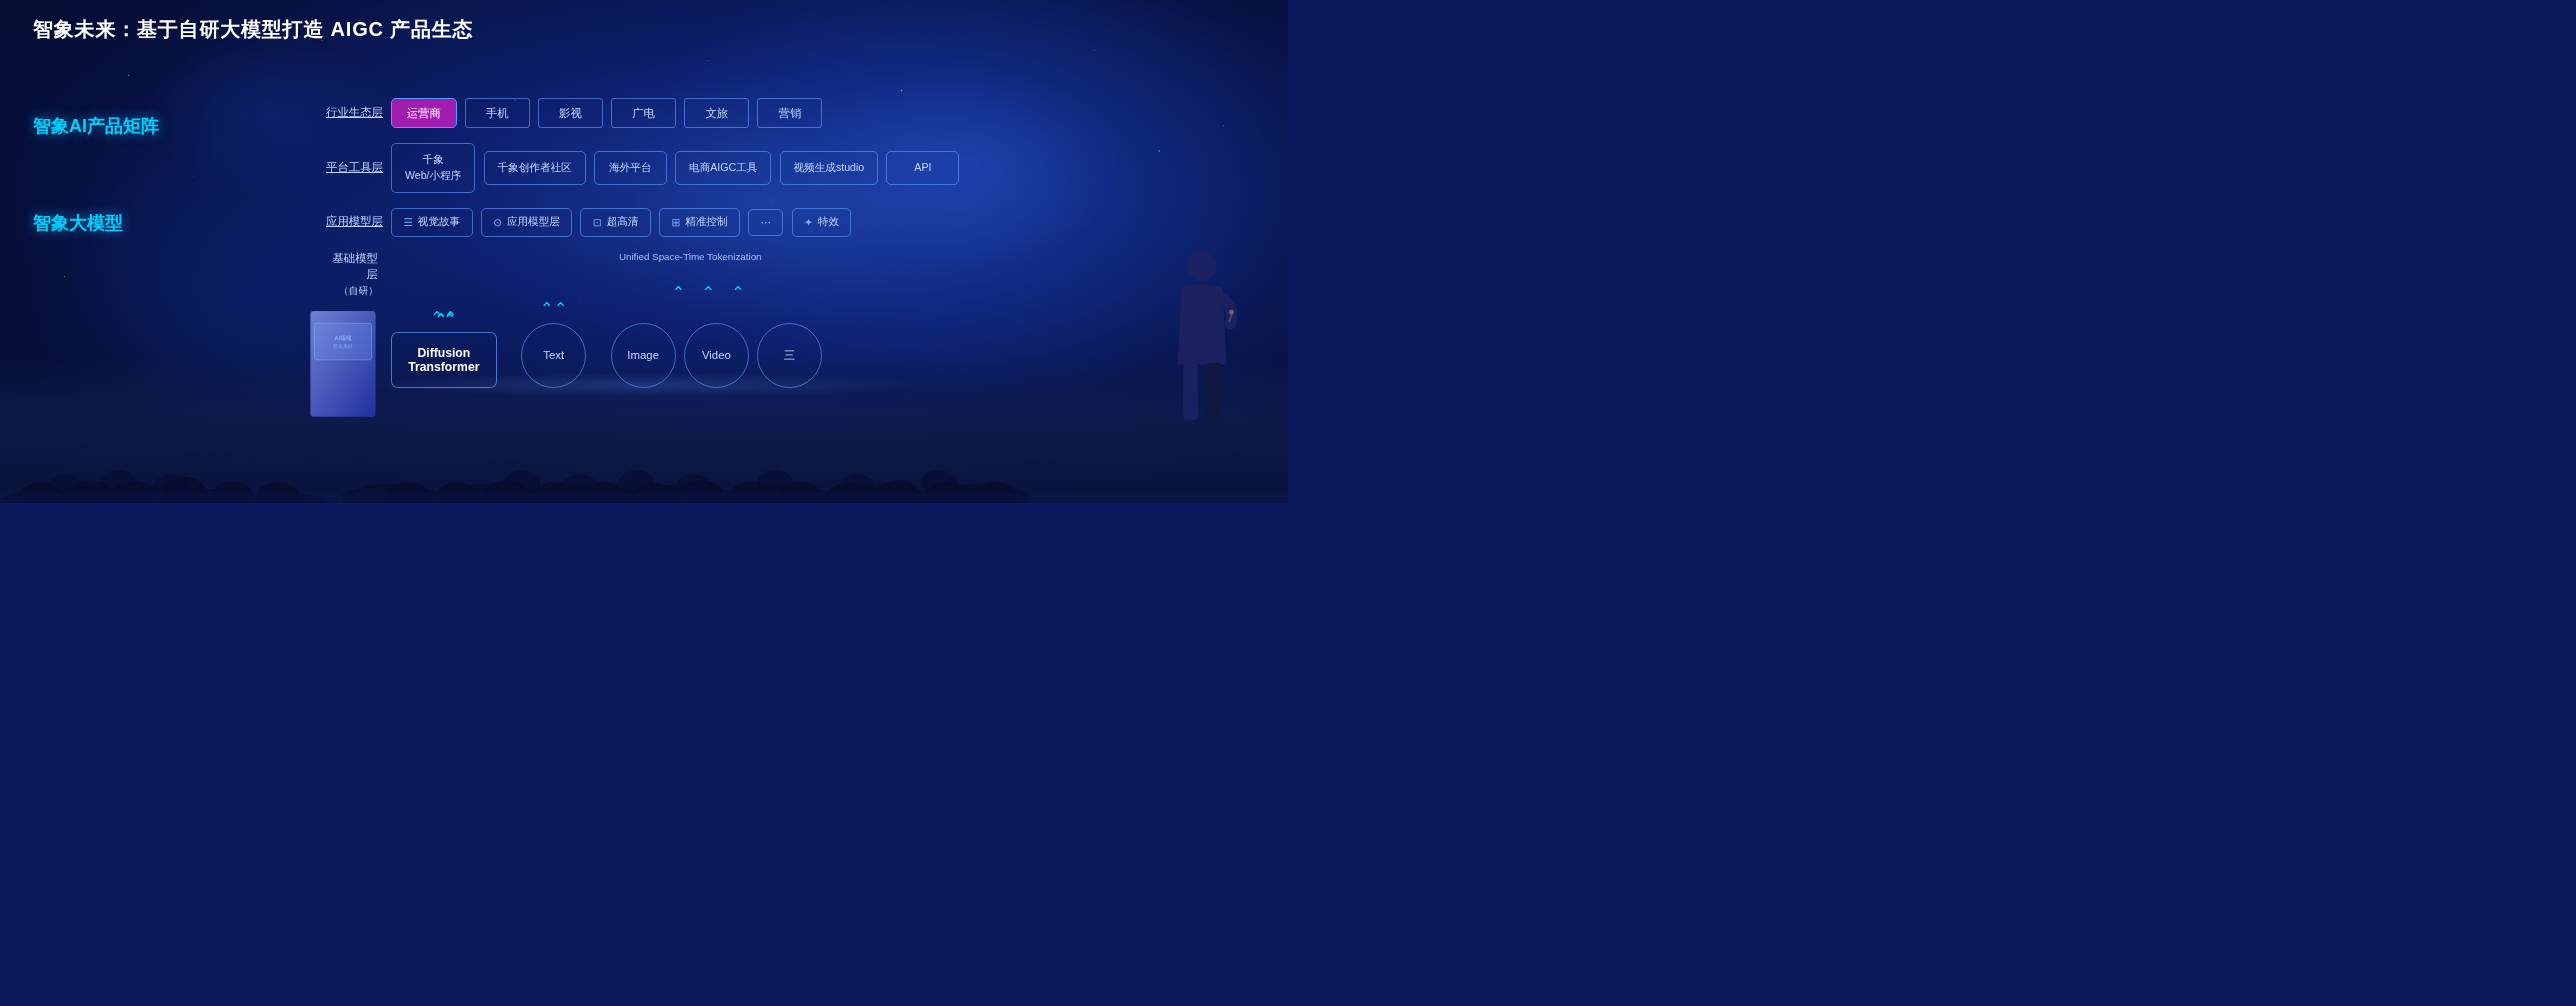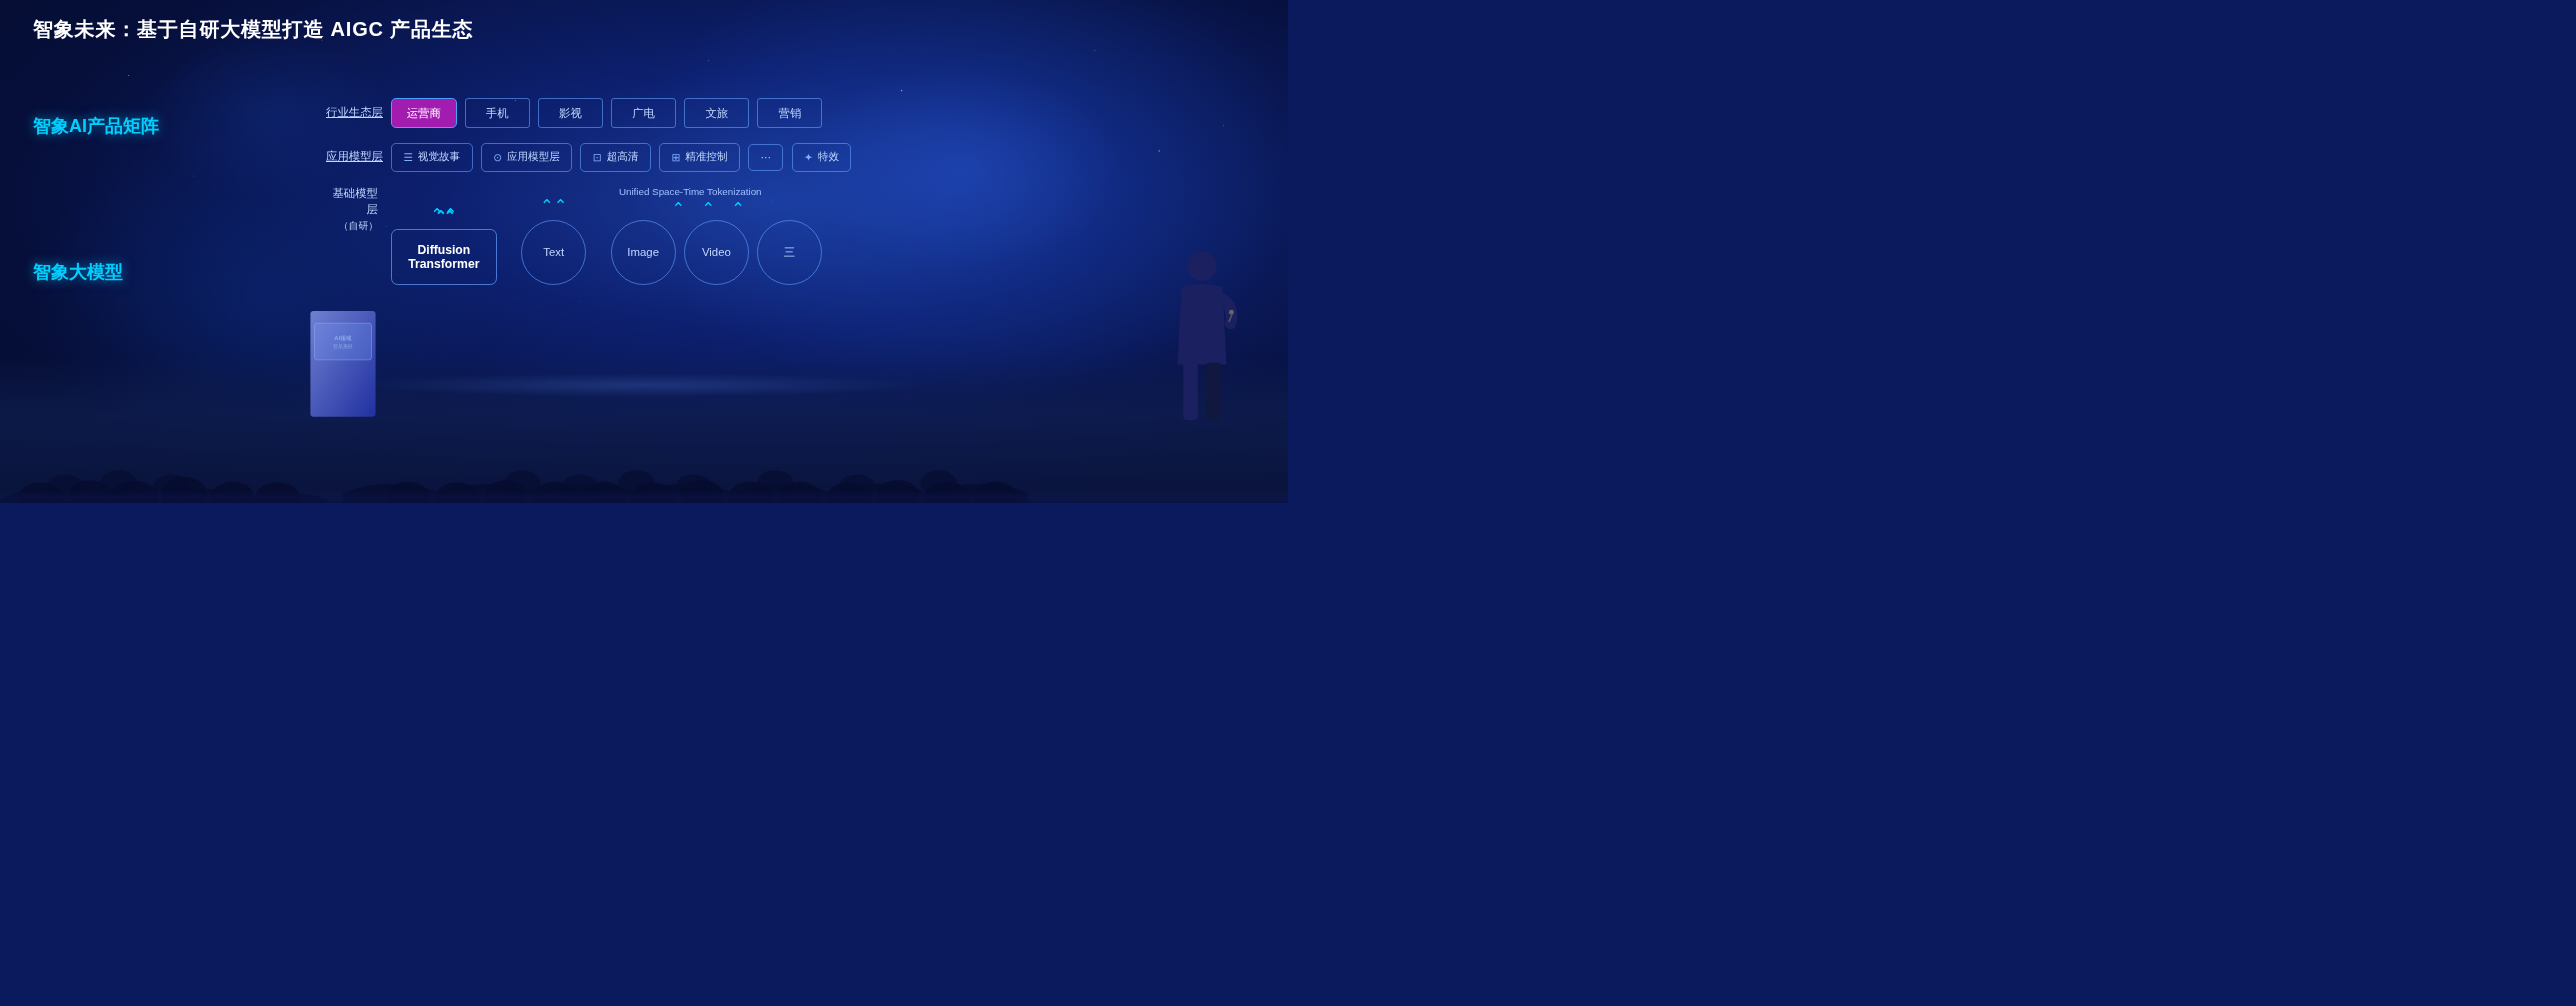--- a/index.html
+++ b/index.html
@@ -69,21 +69,20 @@
       padding: 16.3px 33px;
     }
 
     
     .left-panel {
       position: absolute;
       left: 33px;
       top: 114px;
       display: flex;
       flex-direction: column;
-      gap: 49px;
     }
 
     
     .grid-area {
       position: absolute;
       top: 98px;
       left: 326px;
       right: 98px;
     }
 
@@ -282,20 +281,31 @@
       <div class="row-cells">
         <div class="cell-active">运营商</div>
         <div class="cell-outline">手机</div>
         <div class="cell-outline">影视</div>
         <div class="cell-outline">广电</div>
         <div class="cell-outline">文旅</div>
         <div class="cell-outline">营销</div>
       </div>
     </div>
 
+    <div class="grid-row">
+      <div class="row-label">平台工具层</div>
+      <div class="row-cells">
+        <div class="cell-tool">千象<br>Web/小程序</div>
+        <div class="cell-tool">千象创作者社区</div>
+        <div class="cell-tool">海外平台</div>
+        <div class="cell-tool">电商AIGC工具</div>
+        <div class="cell-tool">视频生成studio</div>
+        <div class="cell-tool">API</div>
+      </div>
+    </div>
 
     <div class="grid-row">
       <div class="row-label">应用模型层</div>
       <div class="row-cells">
         <div class="cell-app">
           <span class="cell-icon">☰</span>
           <span>视觉故事</span>
         </div>
         <div class="cell-app">
           <span class="cell-icon">⊙</span>
@@ -332,21 +342,21 @@
             <span style="white-space:pre-line;">Diffusion
 Transformer</span>
           </div>
         </div>
 
         <div class="foundation-item" style="margin-left:16.3px;">
           <div style="color:#00d0ff; font-size:16.3px; line-height:1; margin-bottom:3.3px;">⌃⌃</div>
           <div style="background:transparent; border:1.6px solid rgba(100,160,255,0.6); border-radius:50%; width:65px; height:65px; display:flex; align-items:center; justify-content:center; color:#c0d8ff; font-size:11.4px;">Text</div>
         </div>
 
-        <div style="margin-left:16.3px; display:flex; flex-direction:column; gap:3px;">
+        <div style="margin-left:16.3px; display:flex; flex-direction:column; gap:22px;">
           <div style="font-size:9.8px; color:#a0c0ff; margin-left:8.2px;">Unified Space-Time Tokenization</div>
           <div style="color:#00d0ff; font-size:16.3px; line-height:1; text-align:center; letter-spacing:16.3px;">⌃⌃⌃</div>
           <div style="display:flex; gap:8.2px;">
             <div style="background:transparent; border:1.6px solid rgba(100,160,255,0.6); border-radius:50%; width:65px; height:65px; display:flex; align-items:center; justify-content:center; color:#c0d8ff; font-size:11.4px;">Image</div>
             <div style="background:transparent; border:1.6px solid rgba(100,160,255,0.6); border-radius:50%; width:65px; height:65px; display:flex; align-items:center; justify-content:center; color:#c0d8ff; font-size:11.4px;">Video</div>
             <div style="background:transparent; border:1.6px solid rgba(100,160,255,0.6); border-radius:50%; width:65px; height:65px; display:flex; align-items:center; justify-content:center; color:#c0d8ff; font-size:11.4px; overflow:hidden;">三</div>
           </div>
         </div>
 
       </div>

